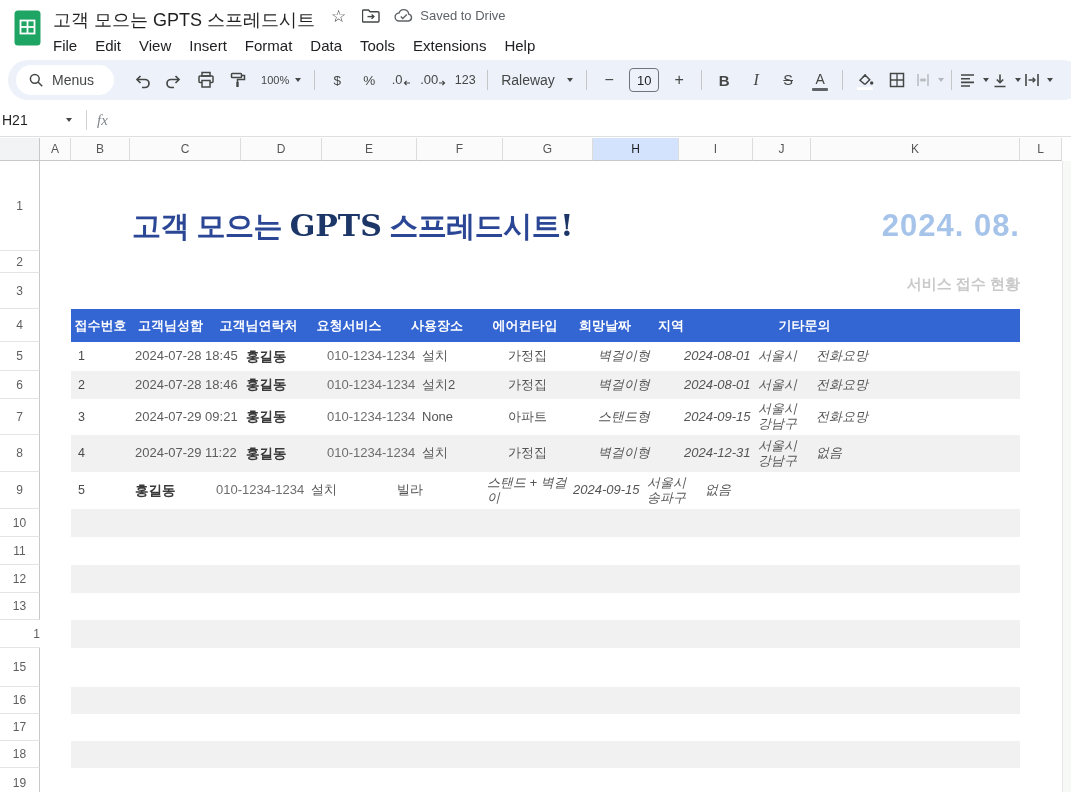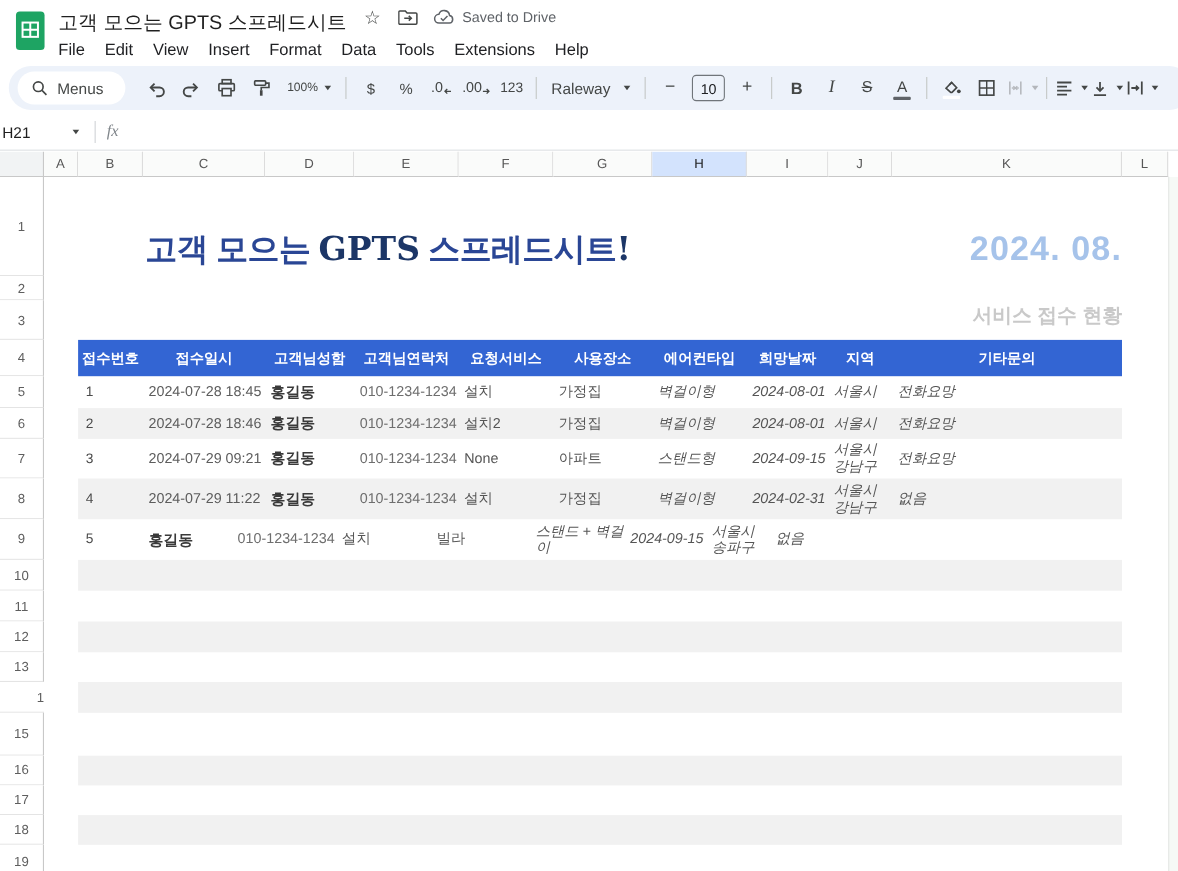--- a/index.html
+++ b/index.html
@@ -74,21 +74,21 @@
     background:#fff;border-bottom:1px solid #e4e4e4;border-right:1px solid #c8c8c8;cursor:pointer}
 
   
   .content{position:absolute;top:23px;left:40px;width:1031px;height:631px;background:#fff;overflow:hidden}
   .edge-strip{position:absolute;left:1022px;top:0;bottom:0;width:9px;background:#f6f9f6;border-left:1px solid #e4e7e4}
   .sheet-title{position:absolute;left:92px;top:46px;white-space:nowrap;letter-spacing:-0.5px}
   .sheet-title .k{font-size:29px;font-weight:600;color:var(--navy)}
   .sheet-title .g{font-family:"DejaVu Serif","Liberation Serif",serif;font-size:30px;font-weight:800;color:var(--navy-dark);letter-spacing:0}
   .period{position:absolute;top:47px;right:51px;font-size:31px;font-weight:800;color:var(--period-blue);
     letter-spacing:1px;white-space:nowrap}
-  .subtitle{position:absolute;top:114px;right:51px;font-size:18px;font-weight:700;color:var(--subtitle-gray);white-space:nowrap}
+  .subtitle{position:absolute;top:114px;right:51px;font-size:15px;font-weight:700;color:var(--subtitle-gray);white-space:nowrap}
 
   .sheet-table{position:absolute;left:31px;top:148px;width:949px}
   .trow{display:flex;width:949px}
   .trow.thead{background:var(--tbl-header-bg)}
   .hcell{display:flex;align-items:center;justify-content:center;text-align:center;color:#fff;
     font-weight:700;font-size:13px}
   .dcell{display:flex;align-items:center;padding-left:5px;font-size:13px;color:#4a4a4a;line-height:1.15}
   .c0{padding-left:7px;font-size:12.5px;color:#4a4a4a}
   .c1{color:#5c5c5c}
   .c2{font-weight:700;color:#3a3a3a;font-size:13.5px}
@@ -325,21 +325,20 @@
     <div class="edge-strip"></div>
 
     <div class="sheet-title"><span class="k">고객 모으는 </span><span class="g">GPTS</span><span class="k"> 스프레드시트</span><span class="g">!</span></div>
 
     <div class="period">2024. 08.</div>
     <div class="subtitle">서비스 접수 현황</div>
 
     <div class="sheet-table">
         <div class="trow thead" style="height: 33px;">
           <div class="hcell" style="width: 59px;">접수번호</div>
-          <div class="hcell" style="width: 111px;">접수일시</div>
           <div class="hcell" style="width: 81px;">고객님성함</div>
           <div class="hcell" style="width: 95px;">고객님연락처</div>
           <div class="hcell" style="width: 86px;">요청서비스</div>
           <div class="hcell" style="width: 90px;">사용장소</div>
           <div class="hcell" style="width: 86px;">에어컨타입</div>
           <div class="hcell" style="width: 74px;">희망날짜</div>
           <div class="hcell" style="width: 58px;">지역</div>
           <div class="hcell" style="width: 209px;">기타문의</div>
         </div>
         <div class="trow" style="height: 29px;">
@@ -379,21 +378,21 @@
           <div class="dcell c9" style="width: 209px;">전화요망</div>
         </div>
         <div class="trow" style="height: 37px; background: var(--band-bg);">
           <div class="dcell c0" style="width: 59px;">4</div>
           <div class="dcell c1" style="width: 111px;">2024-07-29 11:22</div>
           <div class="dcell c2" style="width: 81px;">홍길동</div>
           <div class="dcell c3" style="width: 95px;">010-1234-1234</div>
           <div class="dcell c4" style="width: 86px;">설치</div>
           <div class="dcell c5" style="width: 90px;">가정집</div>
           <div class="dcell c6" style="width: 86px;">벽걸이형</div>
-          <div class="dcell c7" style="width: 74px;">2024-02-31</div>
+          <div class="dcell c7" style="width: 74px;">2024-12-31</div>
           <div class="dcell c8" style="width: 58px;">서울시 강남구</div>
           <div class="dcell c9" style="width: 209px;">없음</div>
         </div>
         <div class="trow" style="height: 37px;">
           <div class="dcell c0" style="width: 59px;">5</div>
           <div class="dcell c2" style="width: 81px;">홍길동</div>
           <div class="dcell c3" style="width: 95px;">010-1234-1234</div>
           <div class="dcell c4" style="width: 86px;">설치</div>
           <div class="dcell c5" style="width: 90px;">빌라</div>
           <div class="dcell c6" style="width: 86px;">스탠드 + 벽걸이</div>

